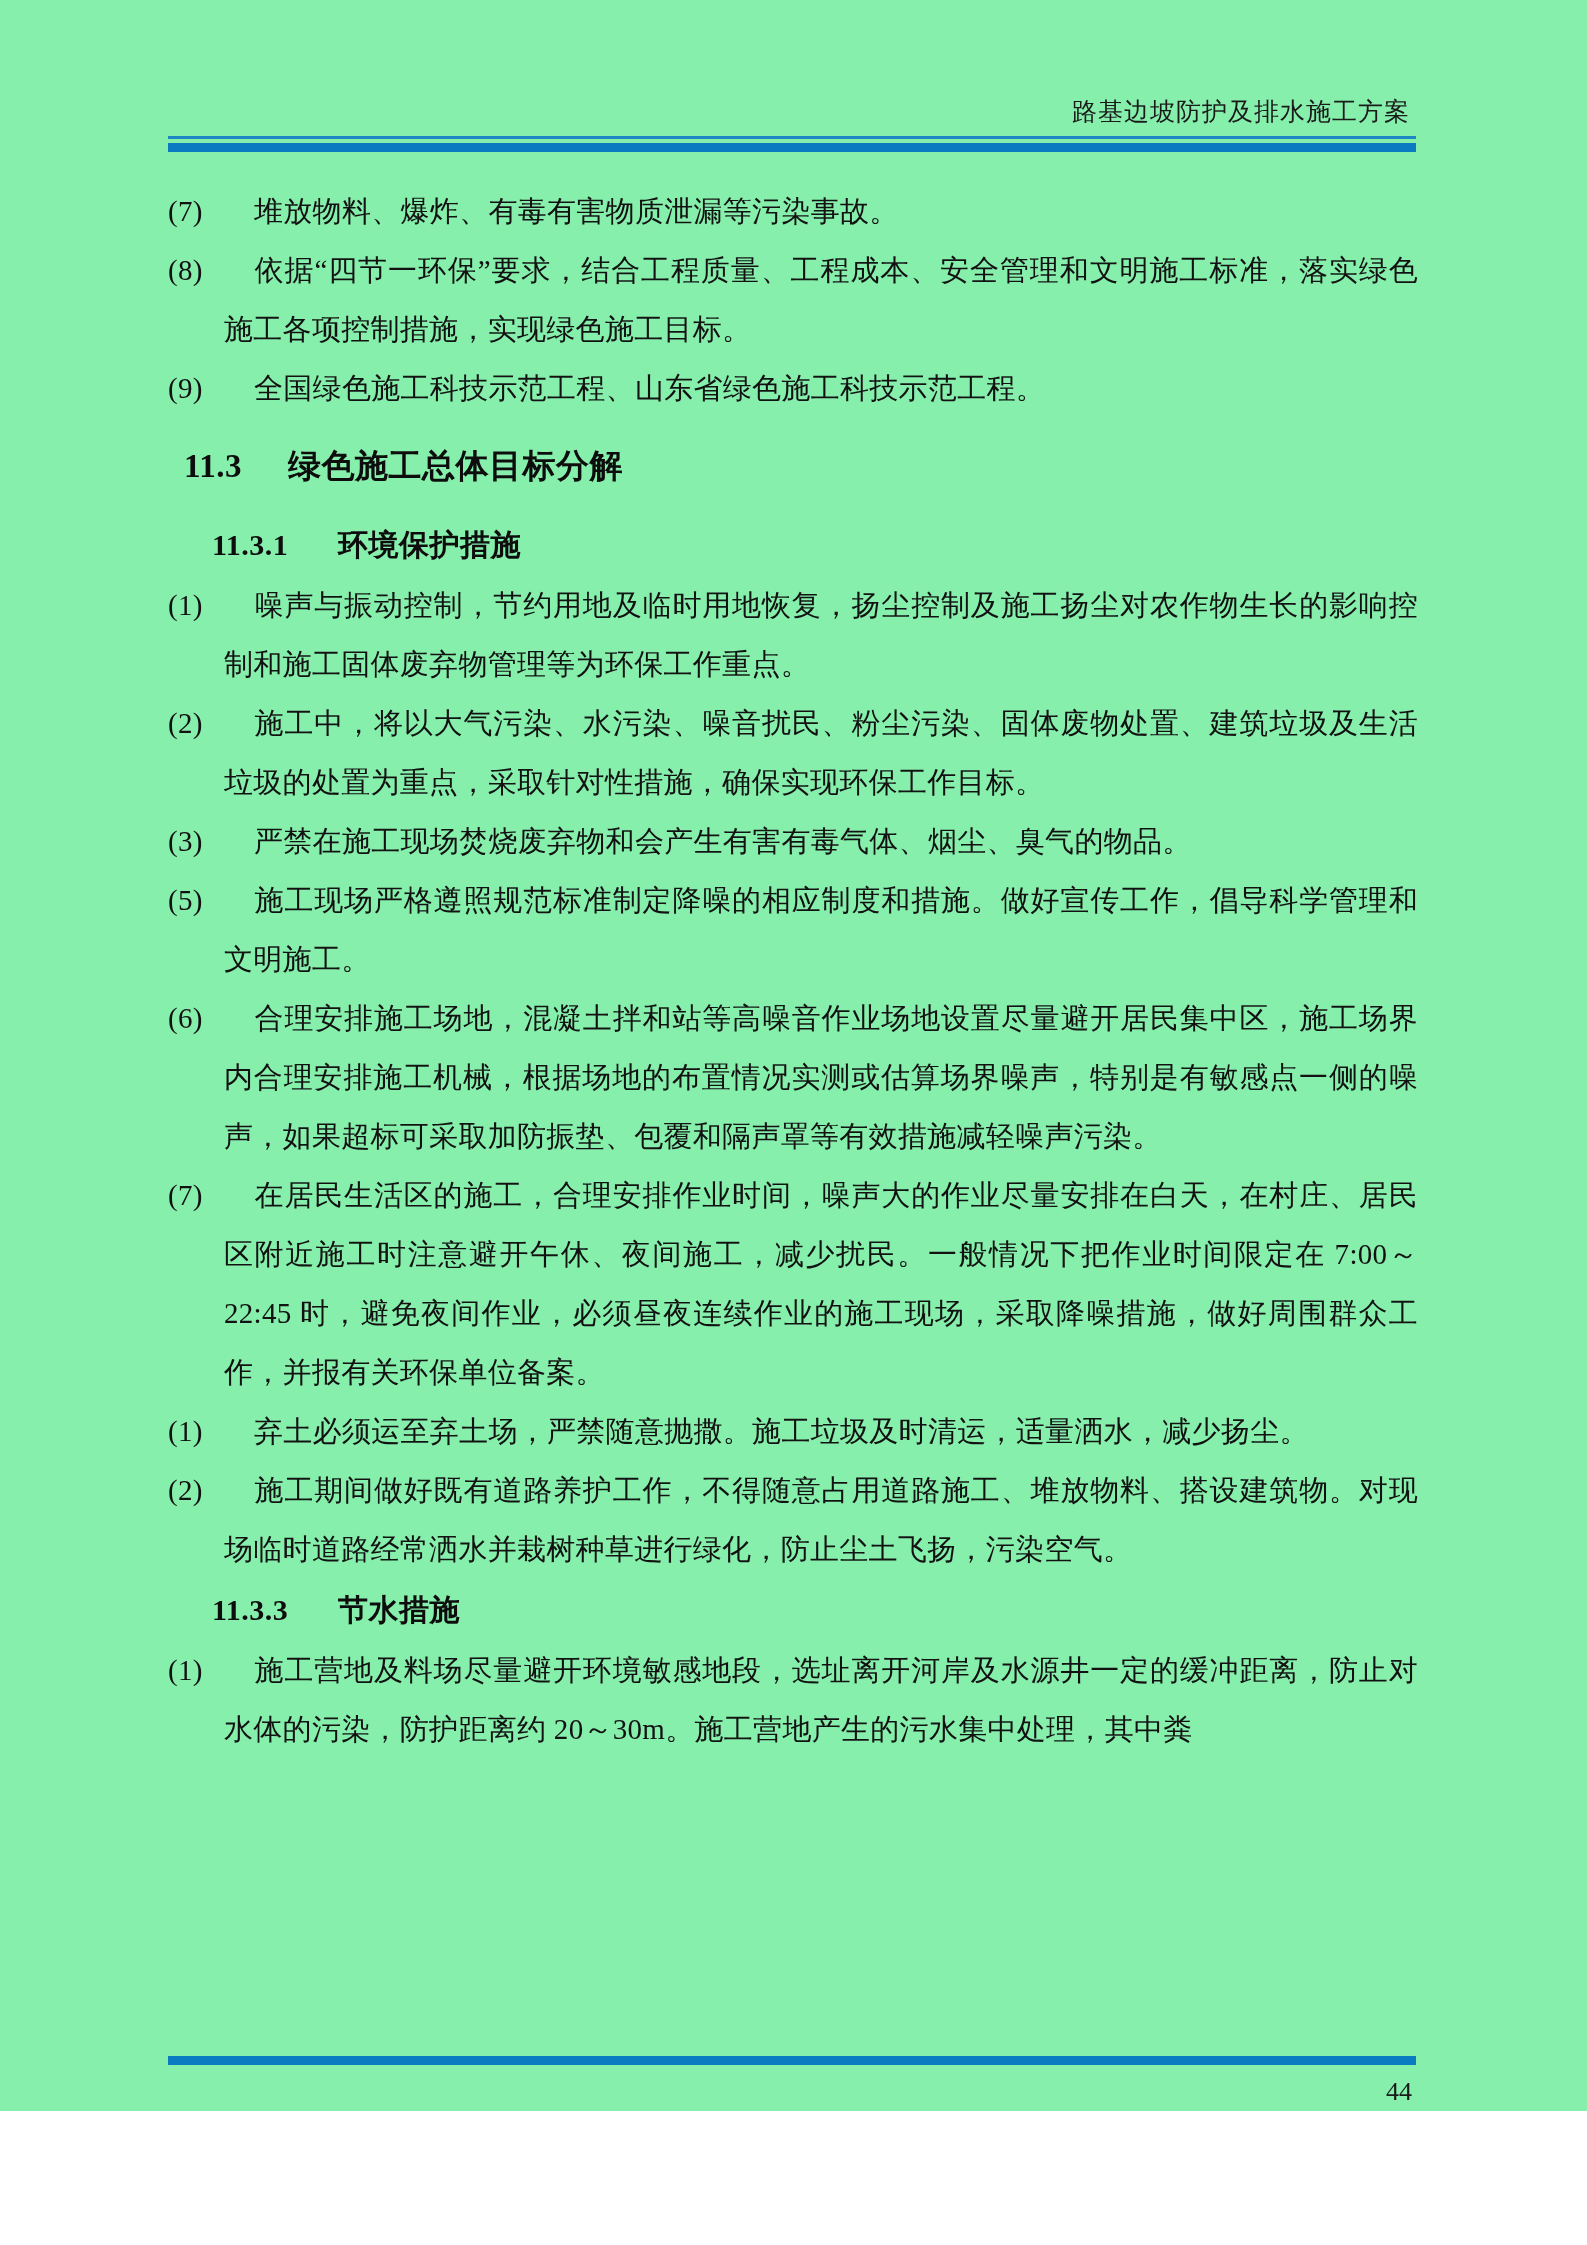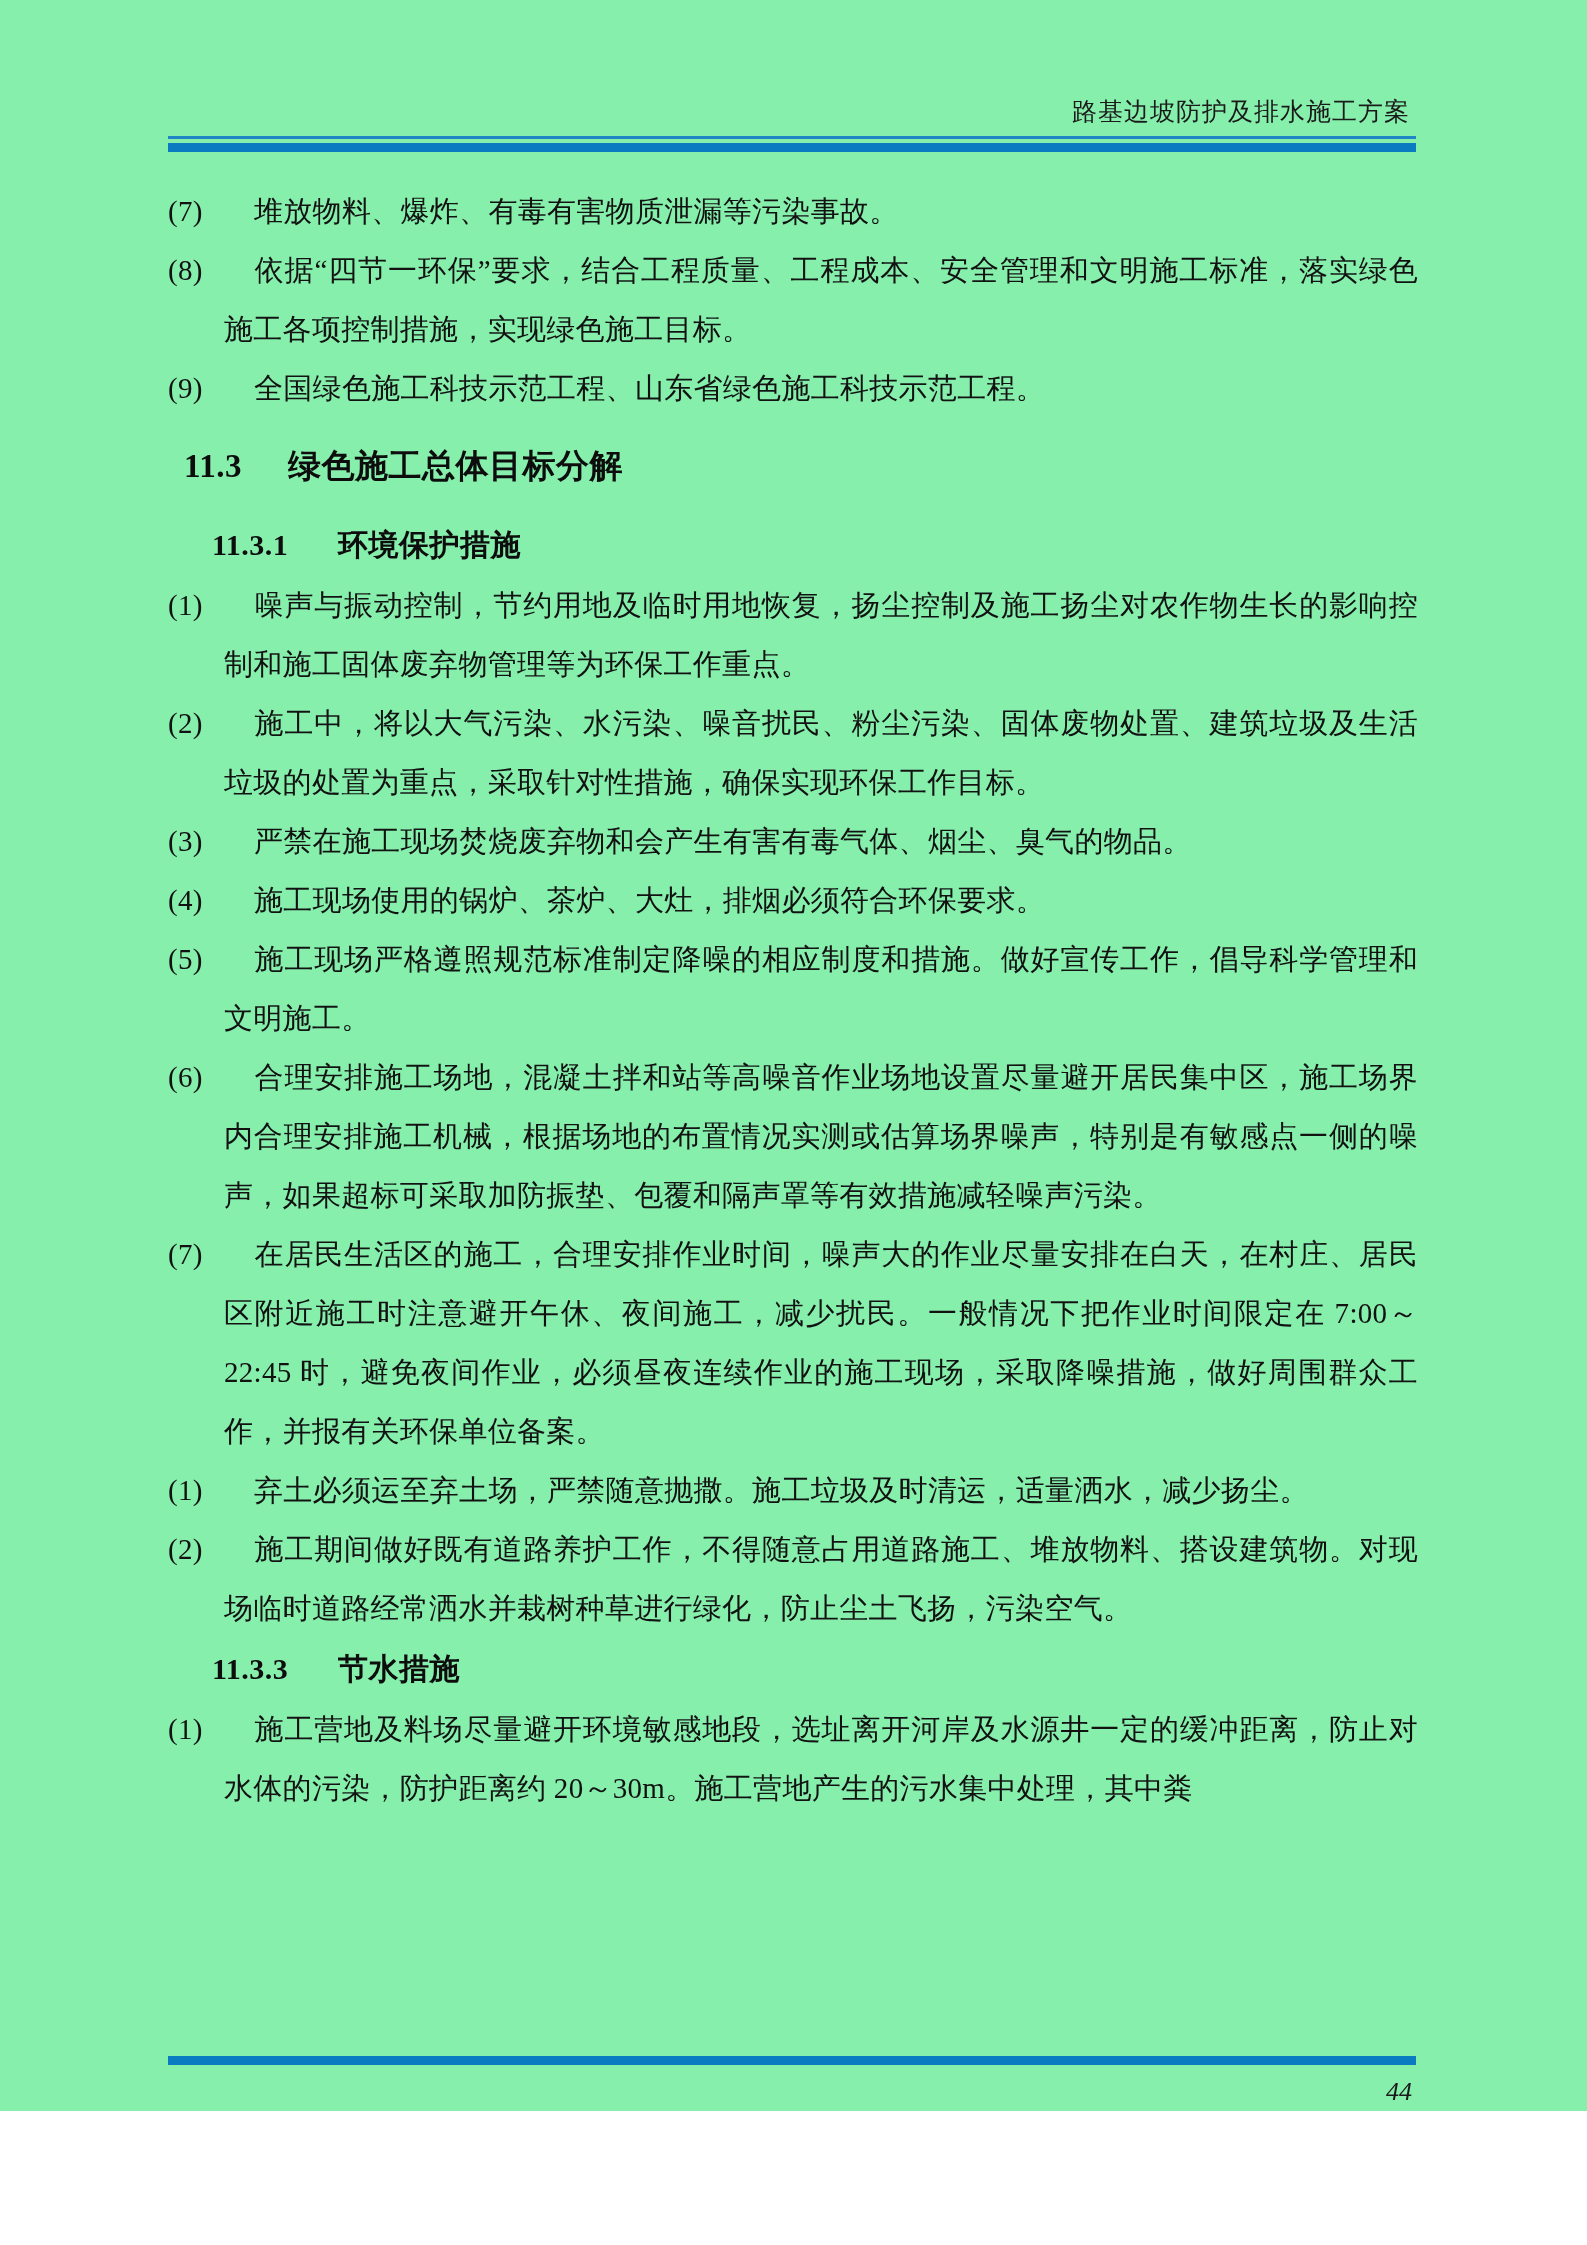--- a/index.html
+++ b/index.html
@@ -115,21 +115,20 @@
     height: 9px;
     background: #0a7bc0;
     width: 100%;
   }
   .footer-pagenum {
     margin-top: 12px;
     text-align: right;
     font-size: 26px;
     color: #1a1a1a;
     padding-right: 4px;
-    font-style: italic;
   }
 </style>
 </head>
 <body>
 
 <div class="page">
 
   <div class="header">
     <div class="header-title">路基边坡防护及排水施工方案</div>
     <div class="header-rules">
@@ -150,21 +149,20 @@
     <h2 class="h-major"><span class="h-num">11.3</span><span>绿色施工总体目标分解</span></h2>
 
     <h3 class="h-minor"><span class="h-num-3">11.3.1</span><span>环境保护措施</span></h3>
 
     <p class="para indent"><span class="lead">(1)</span><span>噪声与振动控制，节约用地及临时用地恢复，扬尘控制及施工扬尘对农作物生长的影响控制和施工固体废弃物管理等为环保工作重点。</span></p>
 
     <p class="para indent"><span class="lead">(2)</span><span>施工中，将以大气污染、水污染、噪音扰民、粉尘污染、固体废物处置、建筑垃圾及生活垃圾的处置为重点，采取针对性措施，确保实现环保工作目标。</span></p>
 
     <p class="para indent"><span class="lead">(3)</span><span>严禁在施工现场焚烧废弃物和会产生有害有毒气体、烟尘、臭气的物品。</span></p>
 
-    <p class="para indent"><span class="lead">(4)</span><span>施工现场使用的锅炉、茶炉、大灶，排烟必须符合环保要求。</span></p>
 
     <p class="para indent"><span class="lead">(5)</span><span>施工现场严格遵照规范标准制定降噪的相应制度和措施。做好宣传工作，倡导科学管理和文明施工。</span></p>
 
     <p class="para indent"><span class="lead">(6)</span><span>合理安排施工场地，混凝土拌和站等高噪音作业场地设置尽量避开居民集中区，施工场界内合理安排施工机械，根据场地的布置情况实测或估算场界噪声，特别是有敏感点一侧的噪声，如果超标可采取加防振垫、包覆和隔声罩等有效措施减轻噪声污染。</span></p>
 
     <p class="para indent"><span class="lead">(7)</span><span>在居民生活区的施工，合理安排作业时间，噪声大的作业尽量安排在白天，在村庄、居民区附近施工时注意避开午休、夜间施工，减少扰民。一般情况下把作业时间限定在 7:00～22:45 时，避免夜间作业，必须昼夜连续作业的施工现场，采取降噪措施，做好周围群众工作，并报有关环保单位备案。</span></p>
 
 
     <p class="para indent"><span class="lead">(1)</span><span>弃土必须运至弃土场，严禁随意抛撒。施工垃圾及时清运，适量洒水，减少扬尘。</span></p>
 

